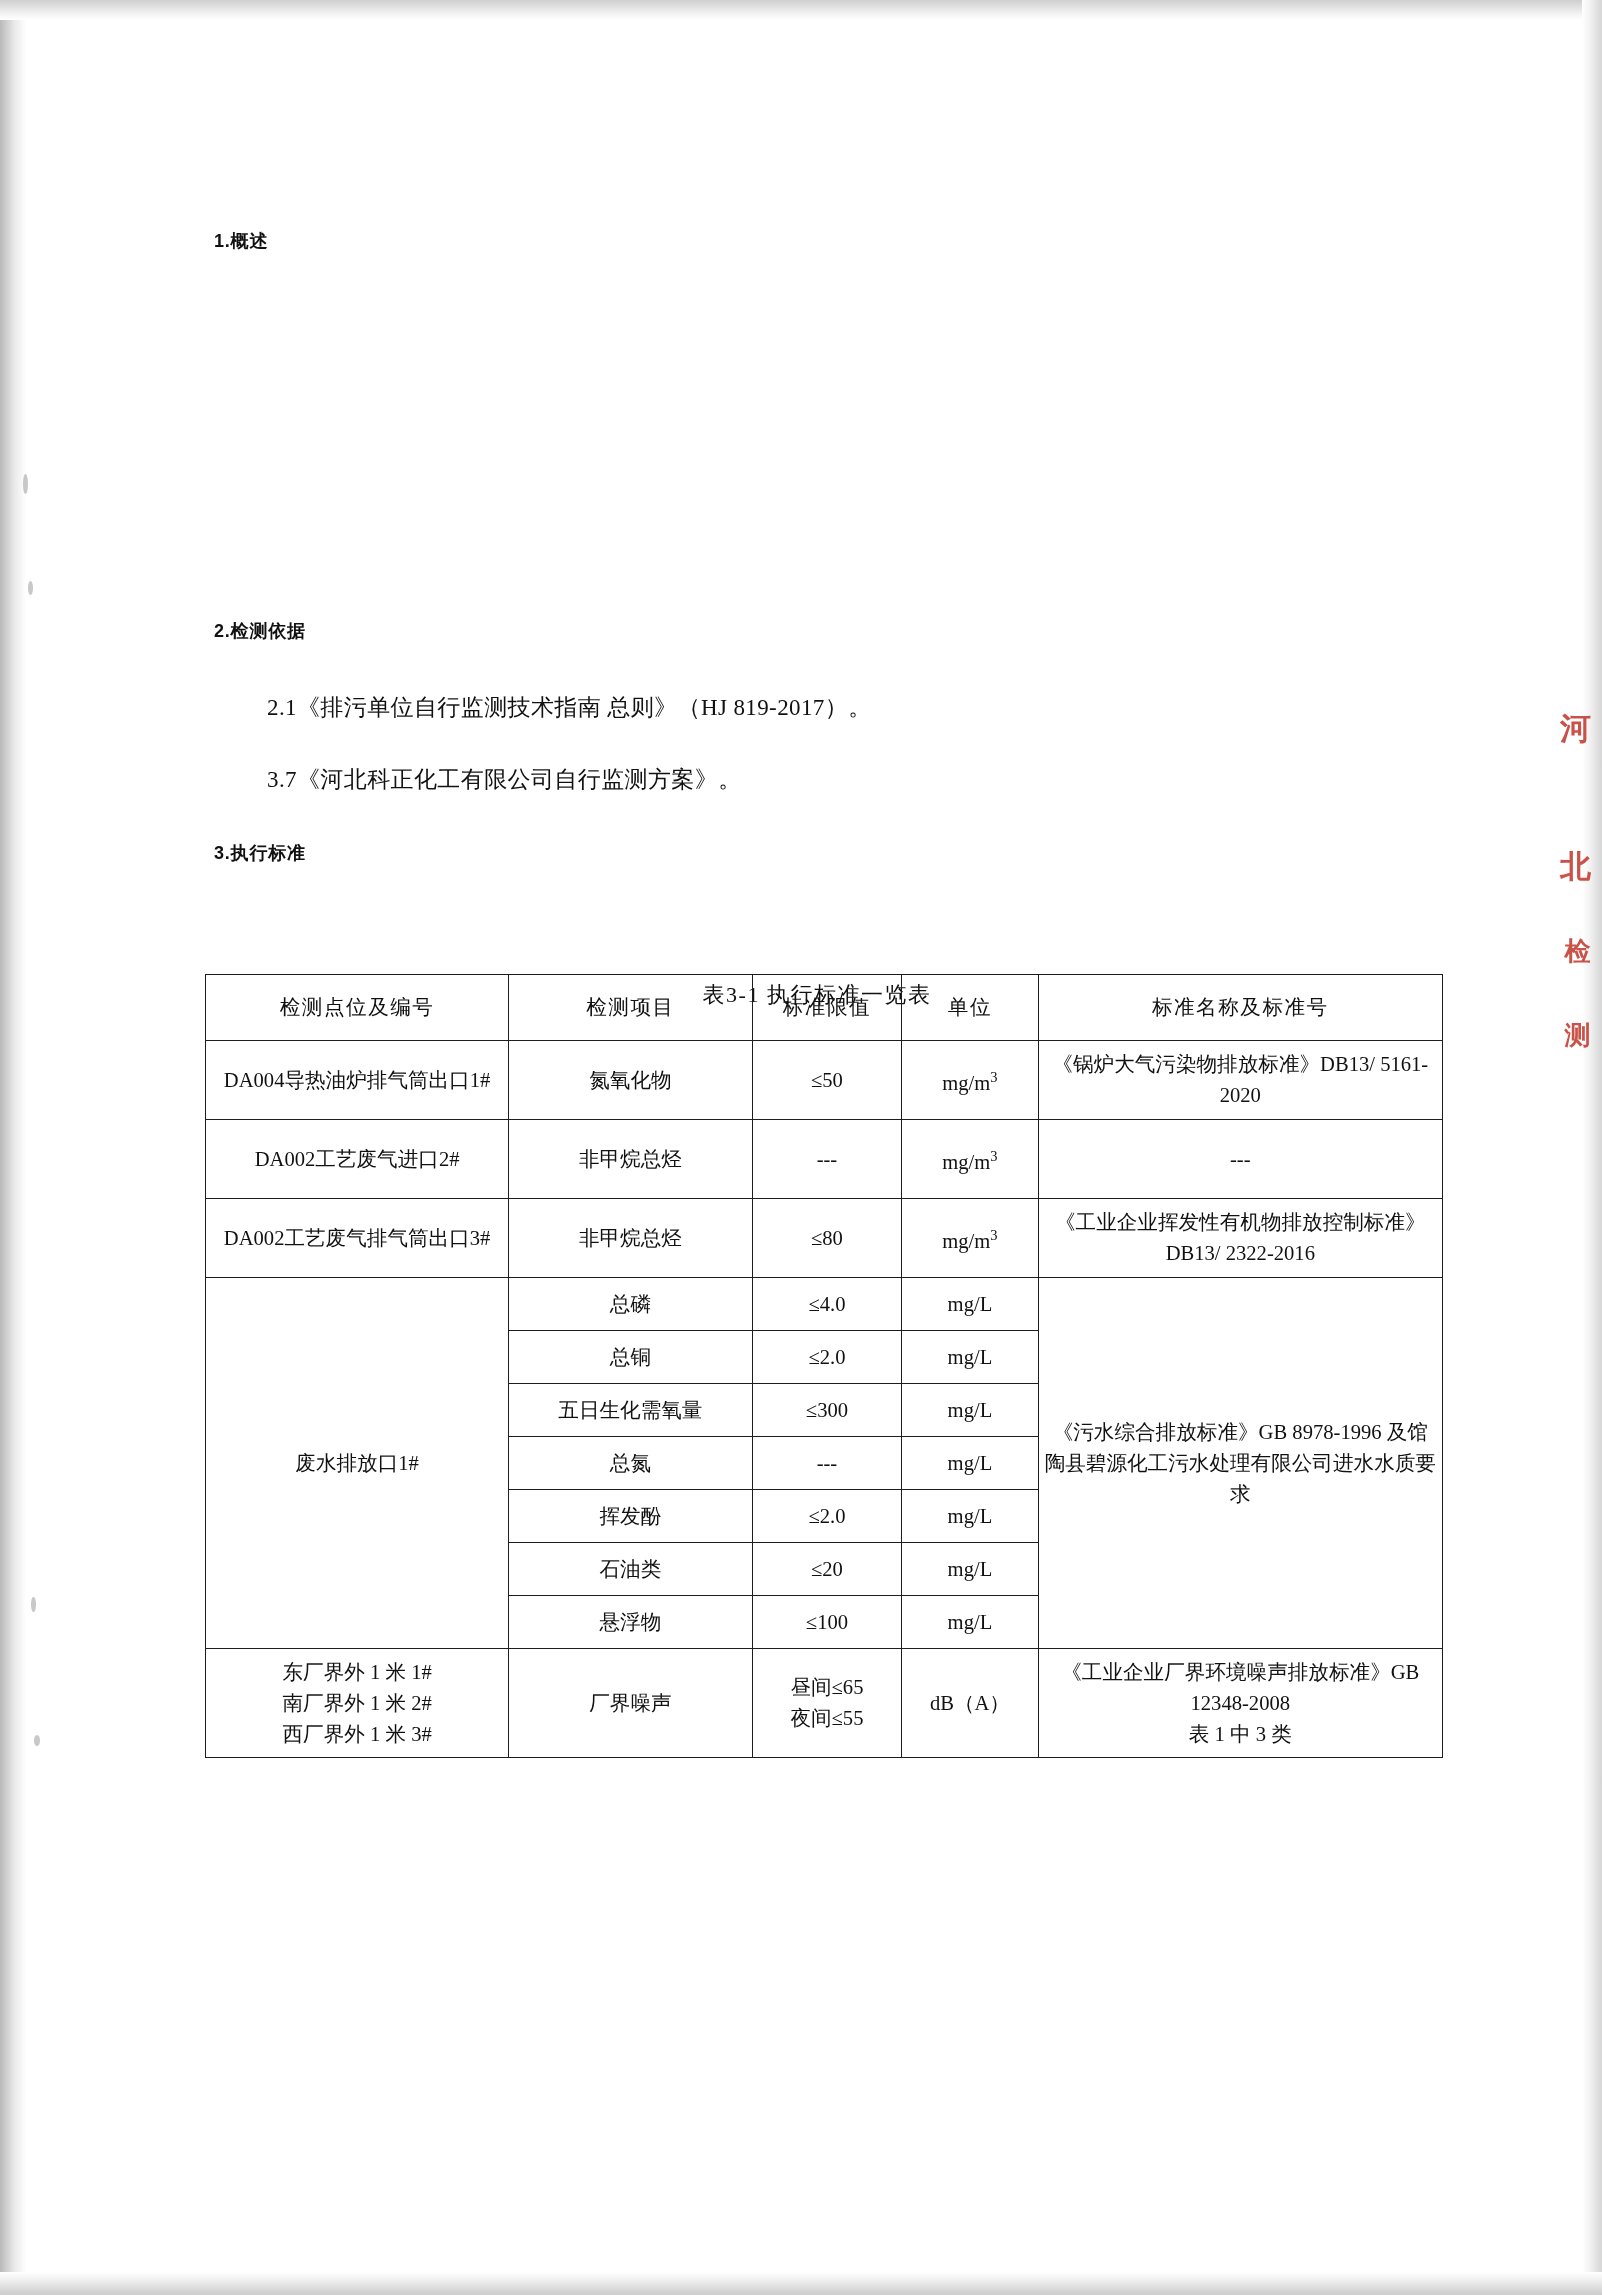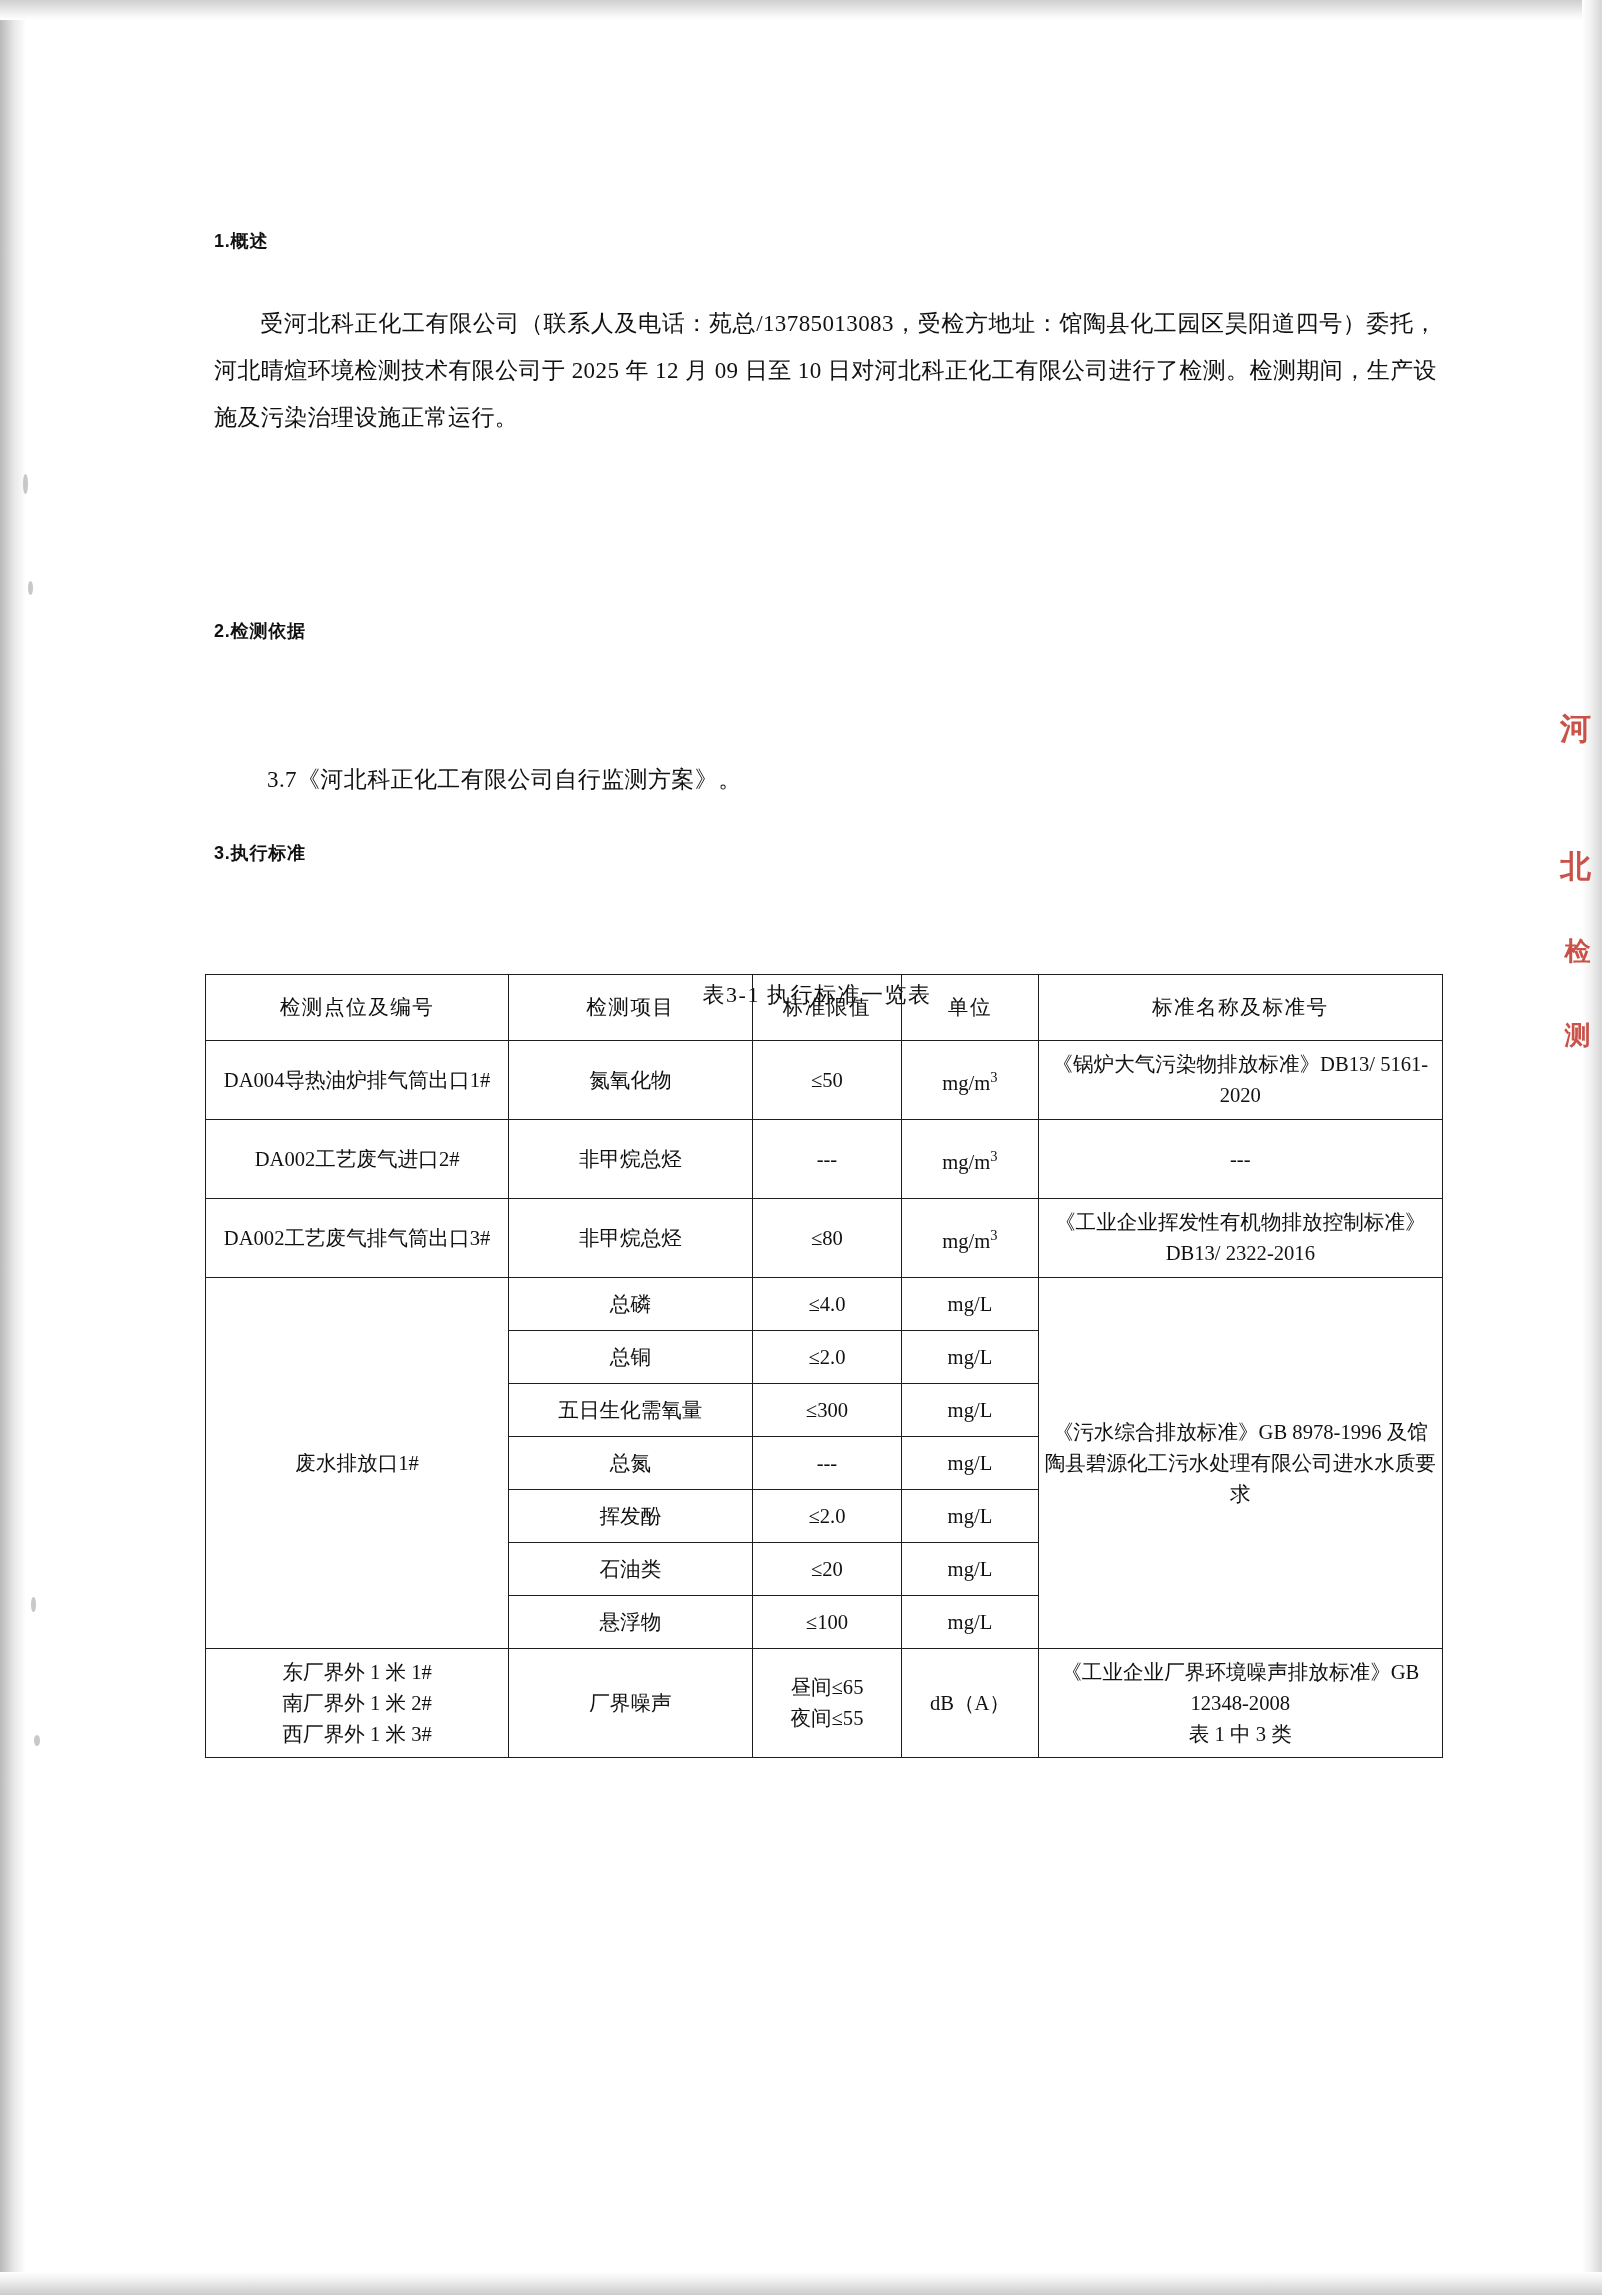--- a/index.html
+++ b/index.html
@@ -178,26 +178,24 @@
   <div class="scan-edge-bottom"></div>
 
   <div class="speck" style="left:23px;top:474px;width:4.6px;height:20px;"></div>
   <div class="speck" style="left:27.5px;top:581px;width:5.3px;height:13.8px;"></div>
   <div class="speck" style="left:31px;top:1597px;width:4.6px;height:15.3px;"></div>
   <div class="speck" style="left:34px;top:1735px;width:6.1px;height:10.7px;"></div>
 
 
   <div class="sec-title" style="left:214px;top:229px;">1.概述</div>
 
-  <div class="para" style="left:214px;top:300px;width:1223px;">
-    <span class="indent"></span><span>受河北科正化工有限公司（联系人及电话：苑总/13785013083，受检方地址：馆陶县化工园区昊阳道四号）委托，河北晴煊环境检测技术有限公司于 2025 年 12 月 09 日至 10 日对河北科正化工有限公司进行了检测。检测期间，生产设施及污染治理设施正常运行。</span>
-  </div>
 
   <div class="sec-title" style="left:214px;top:619px;">2.检测依据</div>
 
+  <div class="sub-item" style="left:267px;top:692px;">2.1《排污单位自行监测技术指南 总则》（HJ 819-2017）。</div>
   <div class="sub-item" style="left:267px;top:764px;">3.7《河北科正化工有限公司自行监测方案》。</div>
 
   <div class="sec-title" style="left:214px;top:841px;">3.执行标准</div>
 
   <div class="table-caption" style="left:0;top:980px;padding-left:16px;">表3-1 执行标准一览表</div>
 
   <table class="report">
     <thead>
       <tr>
         <td class="c-point">检测点位及编号</td>

